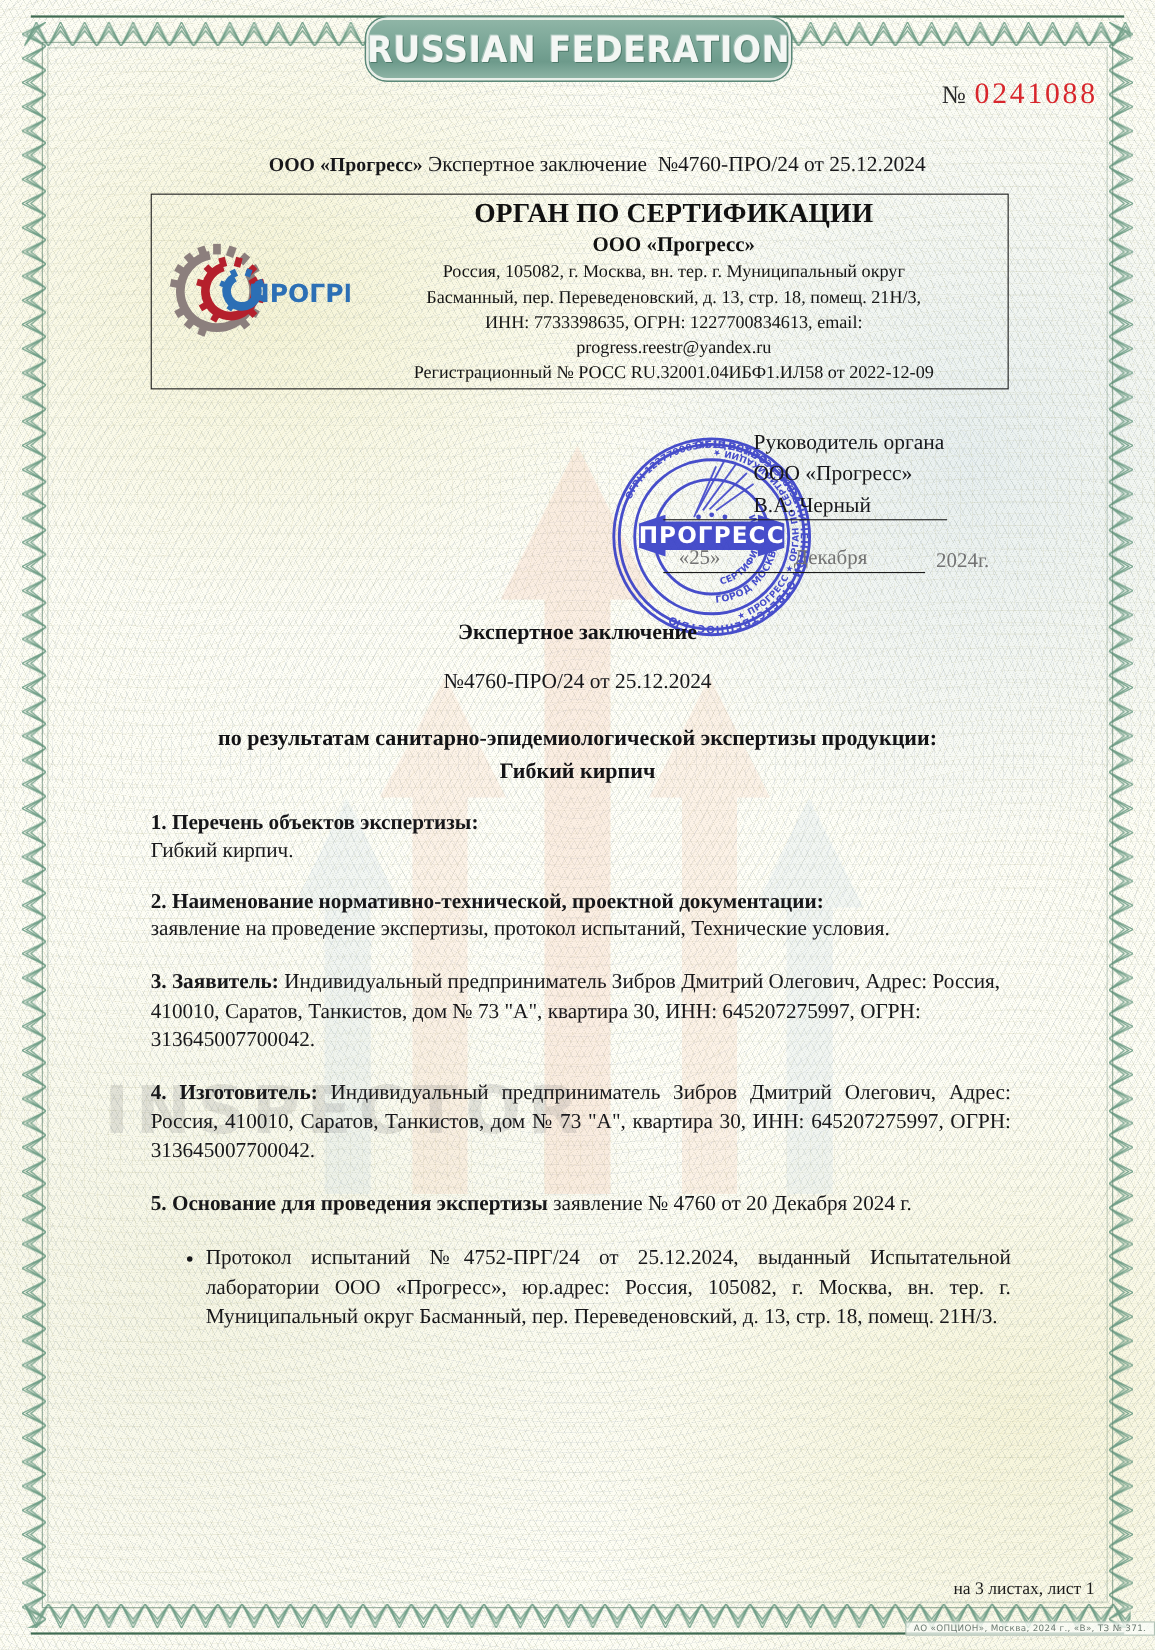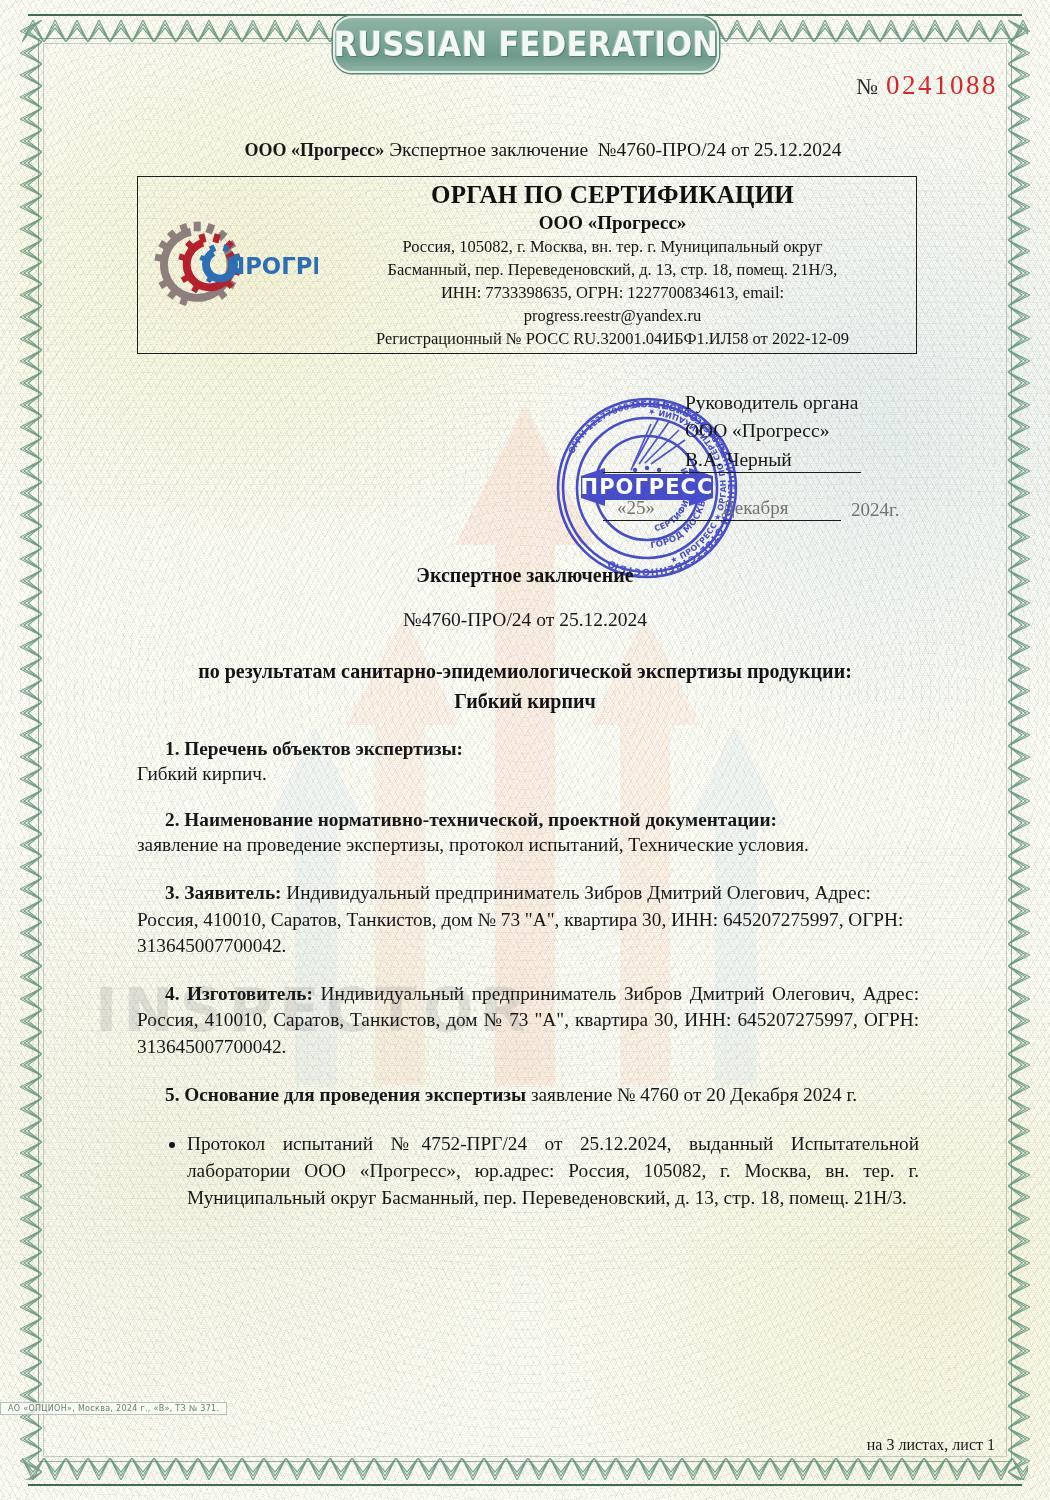--- a/index.html
+++ b/index.html
@@ -156,33 +156,33 @@
     position:absolute;left:120px;right:120px;top:656px;text-align:center;
     font-weight:bold;font-size:20px;color:#131316;line-height:1.5;
   }
 
   
   .body{
     position:absolute;left:137px;top:738px;width:782px;
     font-size:19.3px;color:#17171a;
   }
   .sec{margin-bottom:22px;}
-  .sec-head{font-weight:bold;margin-left:28px;}
+  .sec-head{font-weight:bold;}
   .sec-p{text-align:justify;line-height:1.36;margin-top:1px;}
   .sec-p.nojust{text-align:left;}
   .bullets{margin:3px 0 0 0;padding-left:50px;}
   .bullets li{text-align:justify;line-height:1.40;}
 
   
   .sheet-info{
     position:absolute;right:55px;top:1436px;
     font-family:Liberation Serif, serif;font-size:16px;color:#1b1b1b;
   }
   .microprint{
-    position:absolute;left:0;right:0;top:1397px;text-align:left;
+    position:absolute;left:0;right:0;top:1470px;text-align:right;
   }
   .microprint span{
     font-family:"DejaVu Sans", sans-serif;
     font-size:8px;color:#6d7b72;letter-spacing:.3px;
     background:rgba(250,252,248,.75);
     border:.5px solid rgba(110,140,120,.5);
     padding:1px 7px;
   }
 </style>
 </head>

